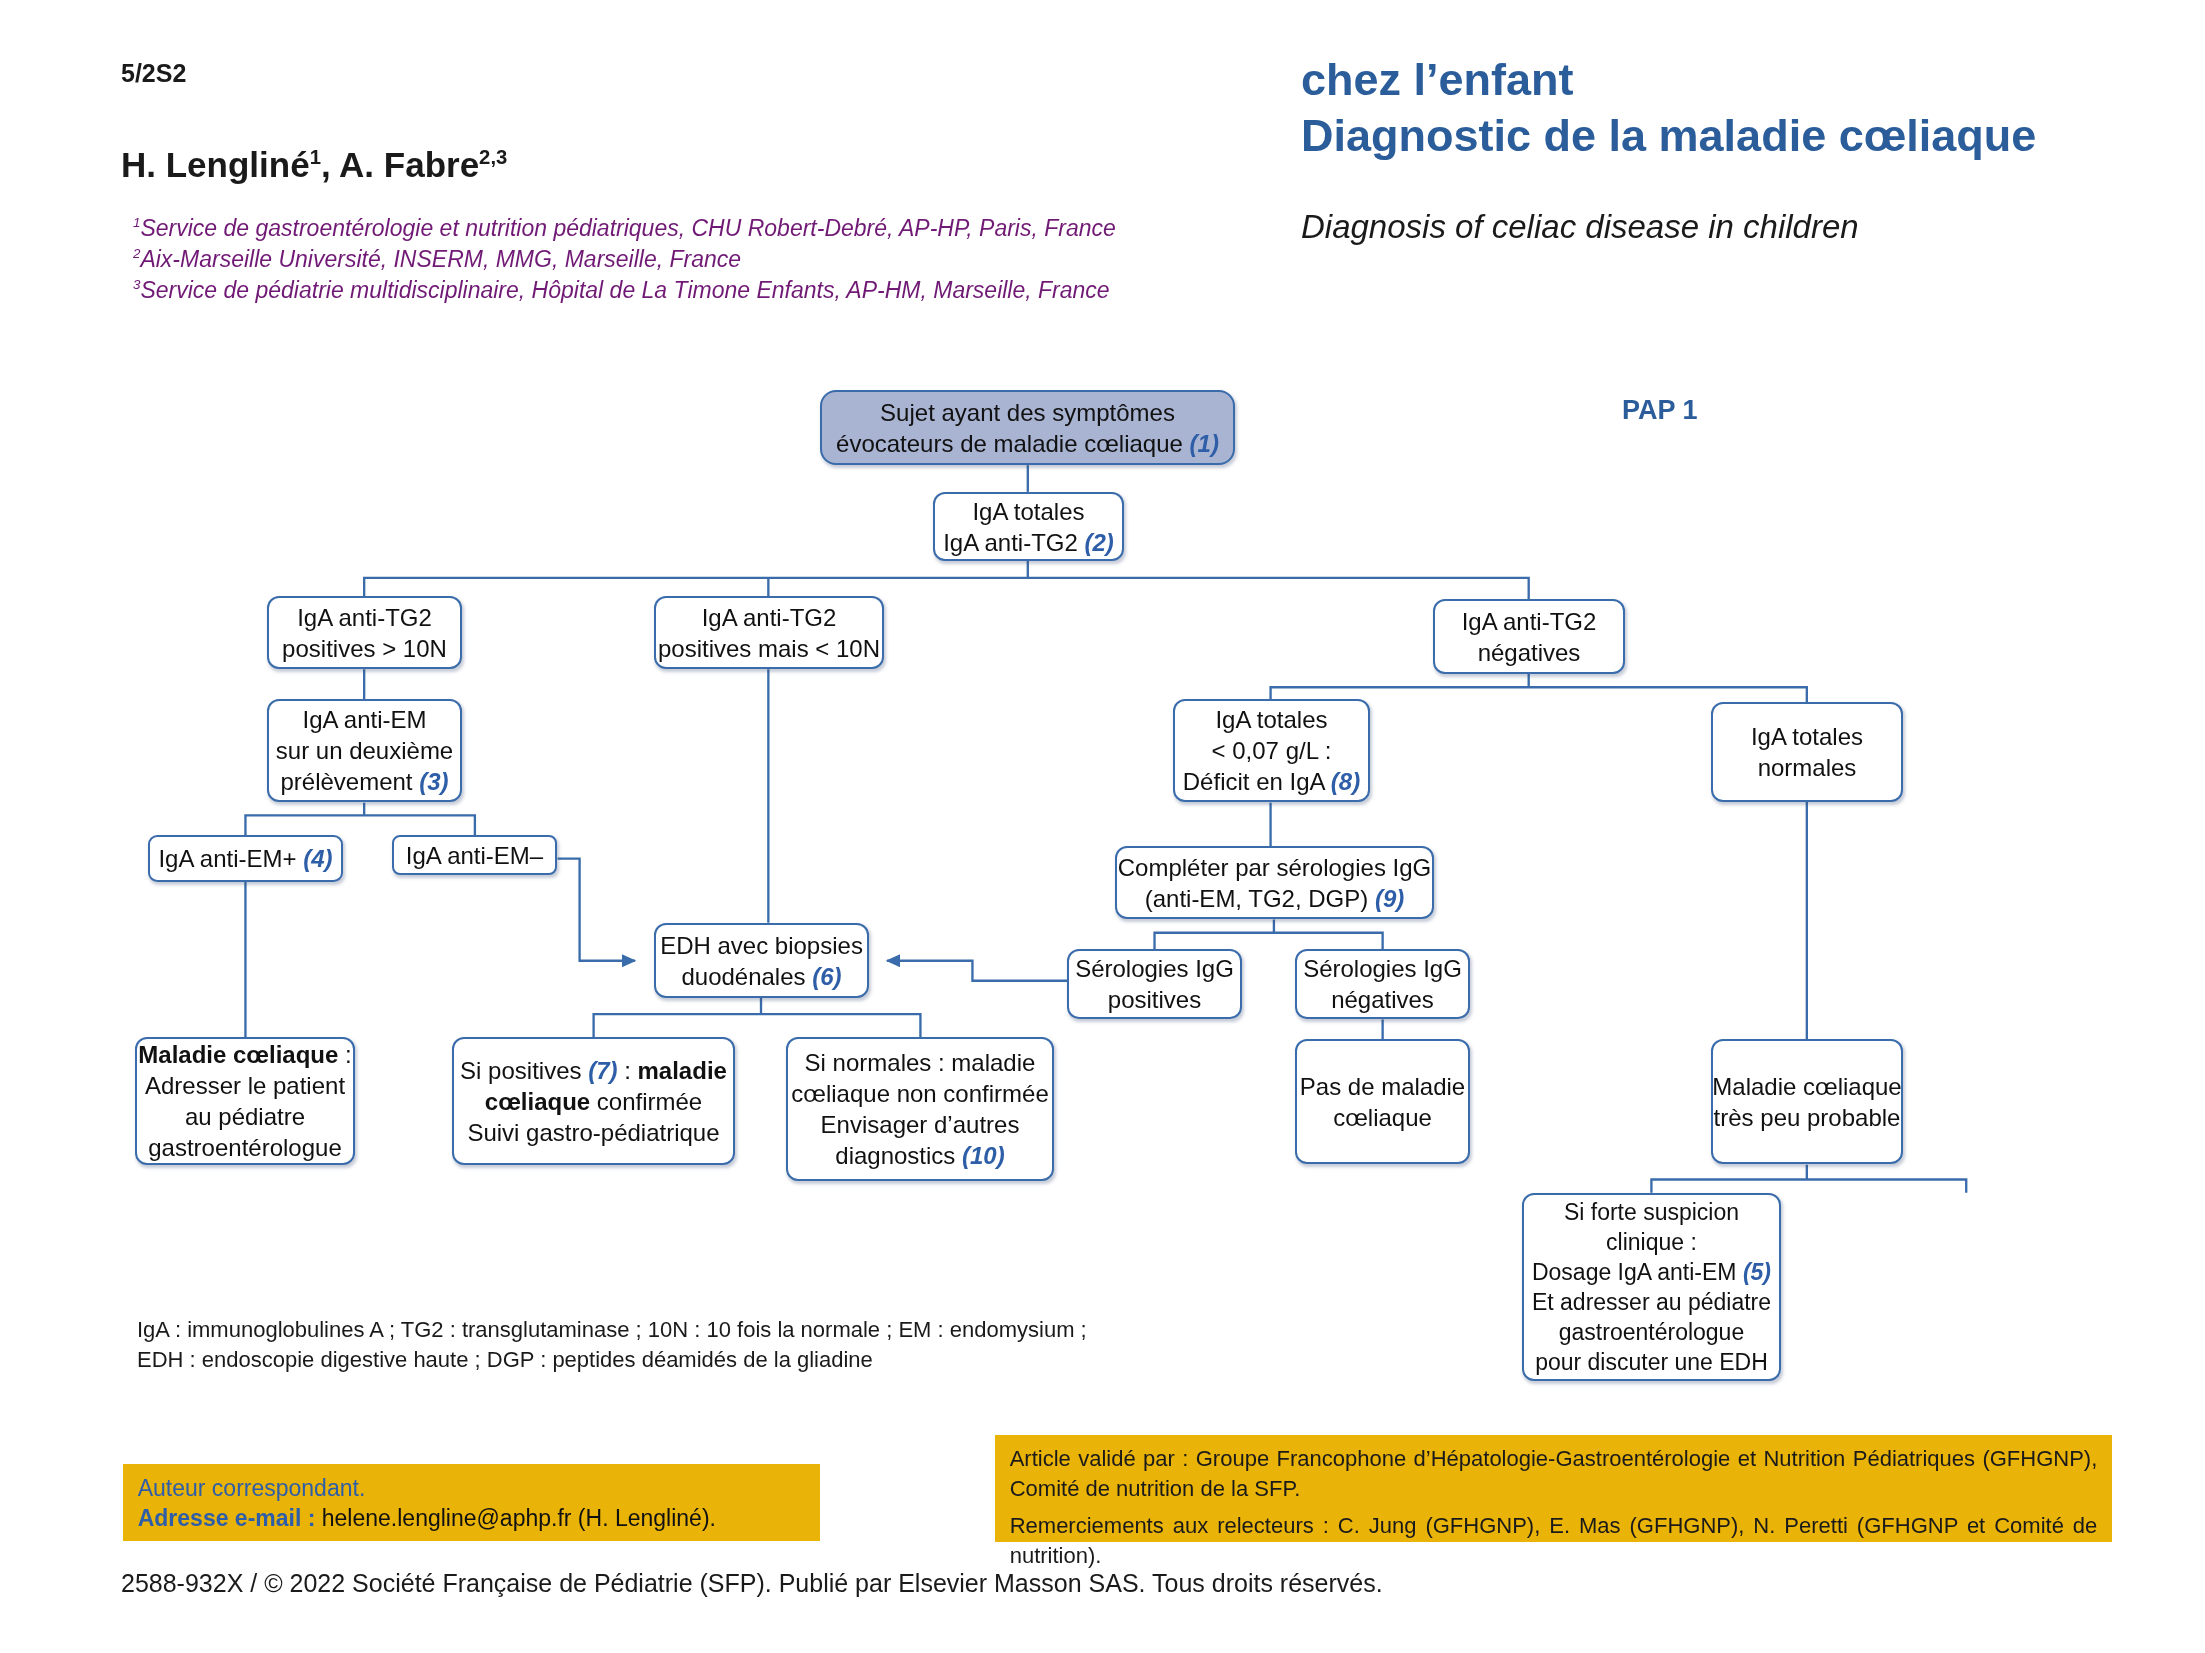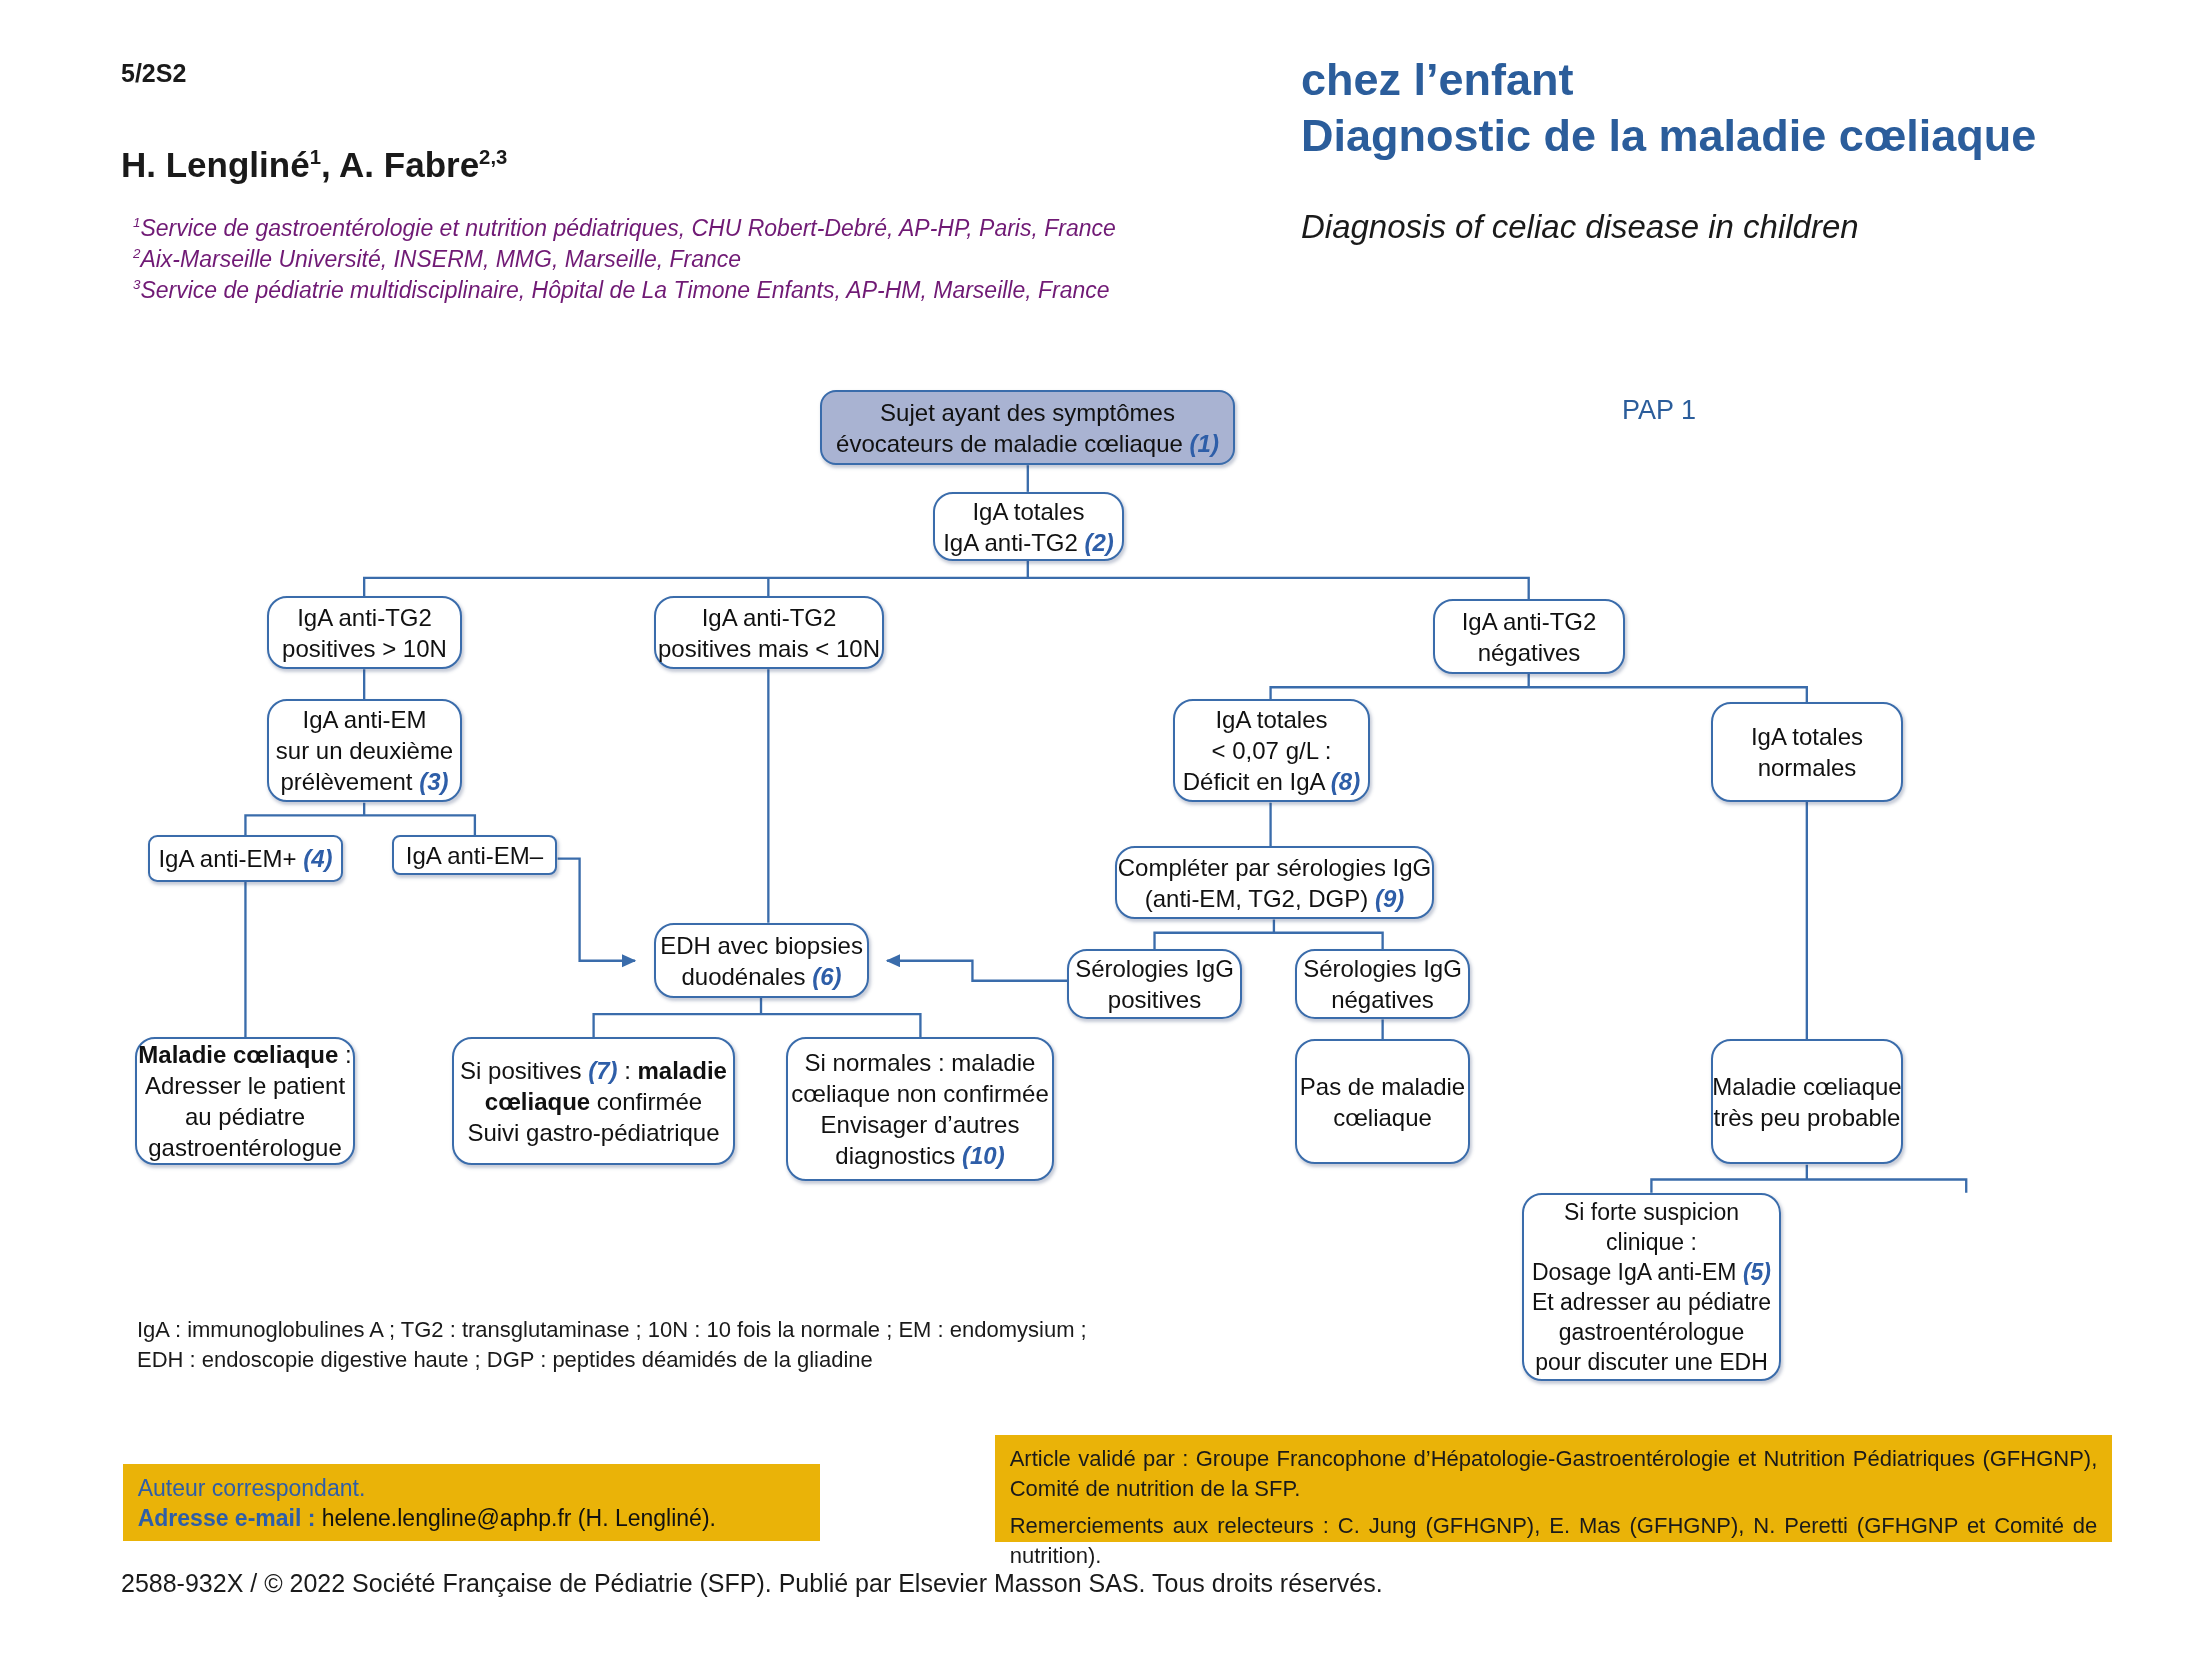--- a/index.html
+++ b/index.html
@@ -11,27 +11,27 @@
     color:#111111;
     overflow:hidden;
   }
   sup{font-size:58%;vertical-align:super;line-height:0;}
   
   .page-num{position:absolute;left:121px;top:59px;font-size:25px;font-weight:bold;color:#1a1a1a;}
   .authors{position:absolute;left:121px;top:145px;font-size:35px;font-weight:bold;color:#1a1a1a;}
   .affs{position:absolute;left:133px;top:213px;font-size:23px;font-style:italic;color:#701a75;line-height:31px;}
   .title-fr{position:absolute;left:1301px;top:52px;font-size:45px;line-height:56px;font-weight:bold;color:#2b5d9b;}
   .title-en{position:absolute;left:1301px;top:208px;font-size:33px;font-style:italic;color:#1a1a1a;}
-  .pap{position:absolute;left:1622px;top:395px;font-size:27px;font-weight:normal;color:#2b5d9b;}
+  .pap{position:absolute;left:1622px;top:395px;font-size:27px;font-weight:bold;color:#2b5d9b;}
   
   .chart{position:absolute;left:0;top:0;width:2205px;height:1654px;}
   .edges{position:absolute;left:0;top:0;width:2205px;height:1654px;pointer-events:none;}
   .node{
     position:absolute;box-sizing:border-box;
-    border:2.3px solid #3a6cab;border-radius:20px;background:#ffffff;
+    border:2.3px solid #3a6cab;border-radius:12px;background:#ffffff;
     display:flex;flex-direction:column;justify-content:center;align-items:center;
     text-align:center;font-size:24px;line-height:31px;color:#111111;
     padding:4px 6.7px;
     box-shadow:1.3px 2.7px 3.3px rgba(50,70,110,0.28);
   }
   .node.start{background:#a9b3d2;border-radius:16px;}
   .ln{display:block;white-space:nowrap;}
   .ref{color:#2e5ea8;font-weight:bold;font-style:italic;}
   .b{font-weight:bold;}
   

